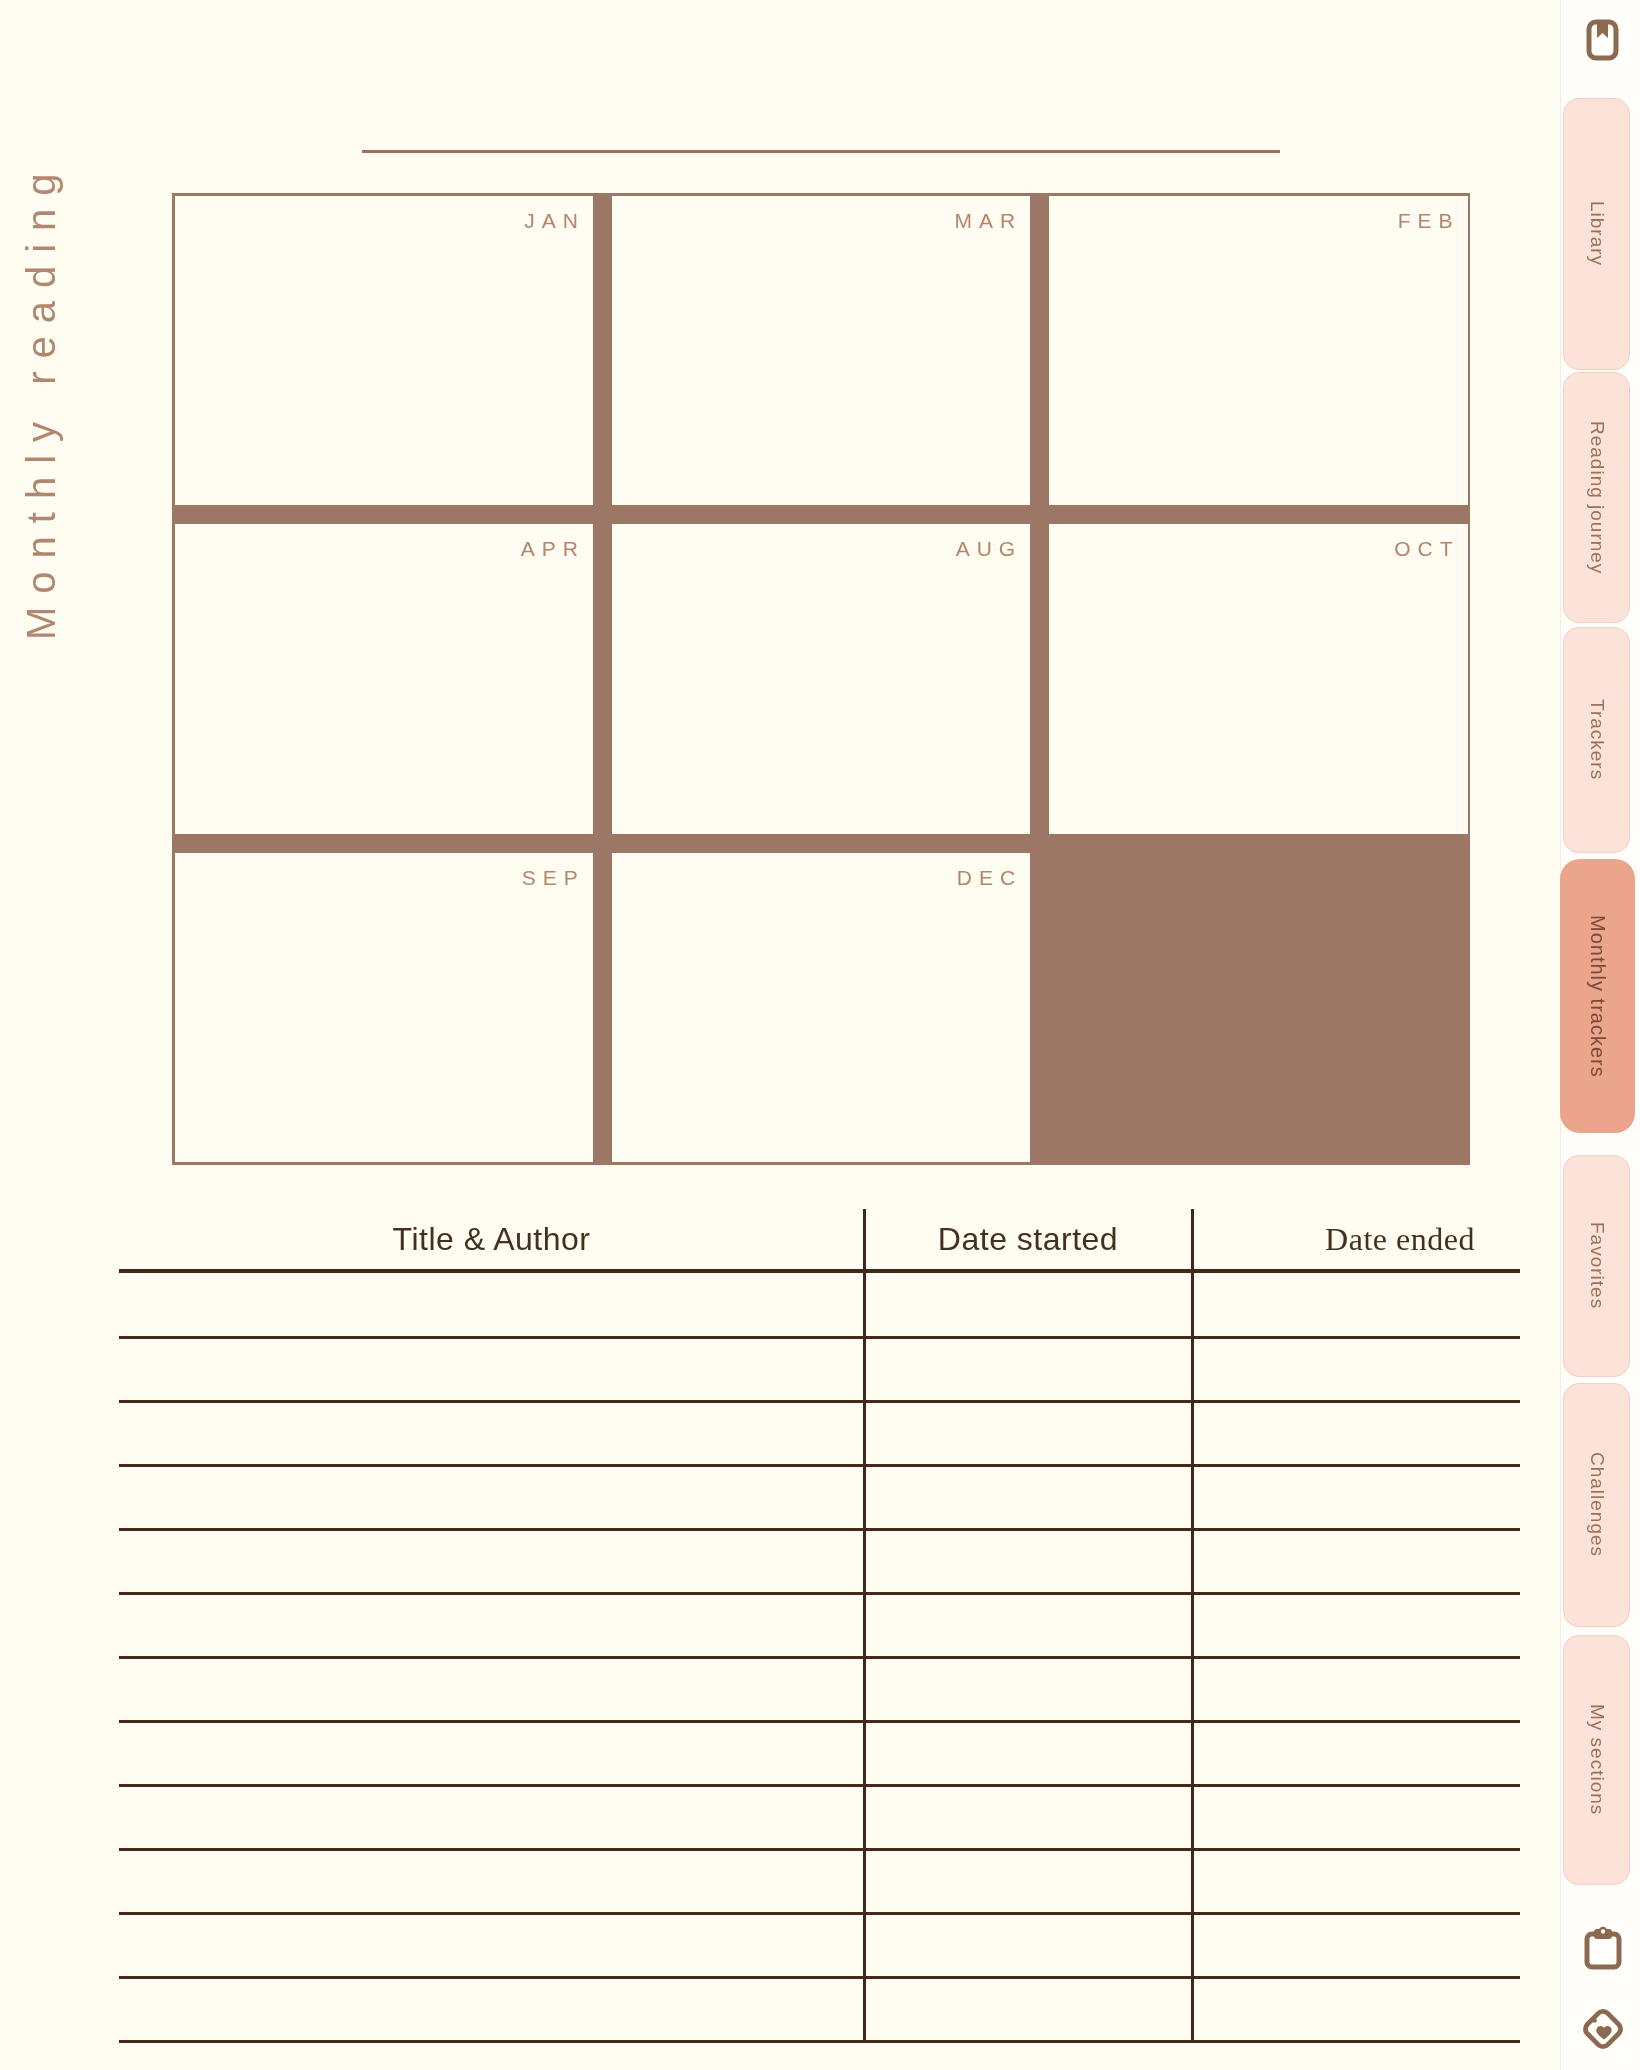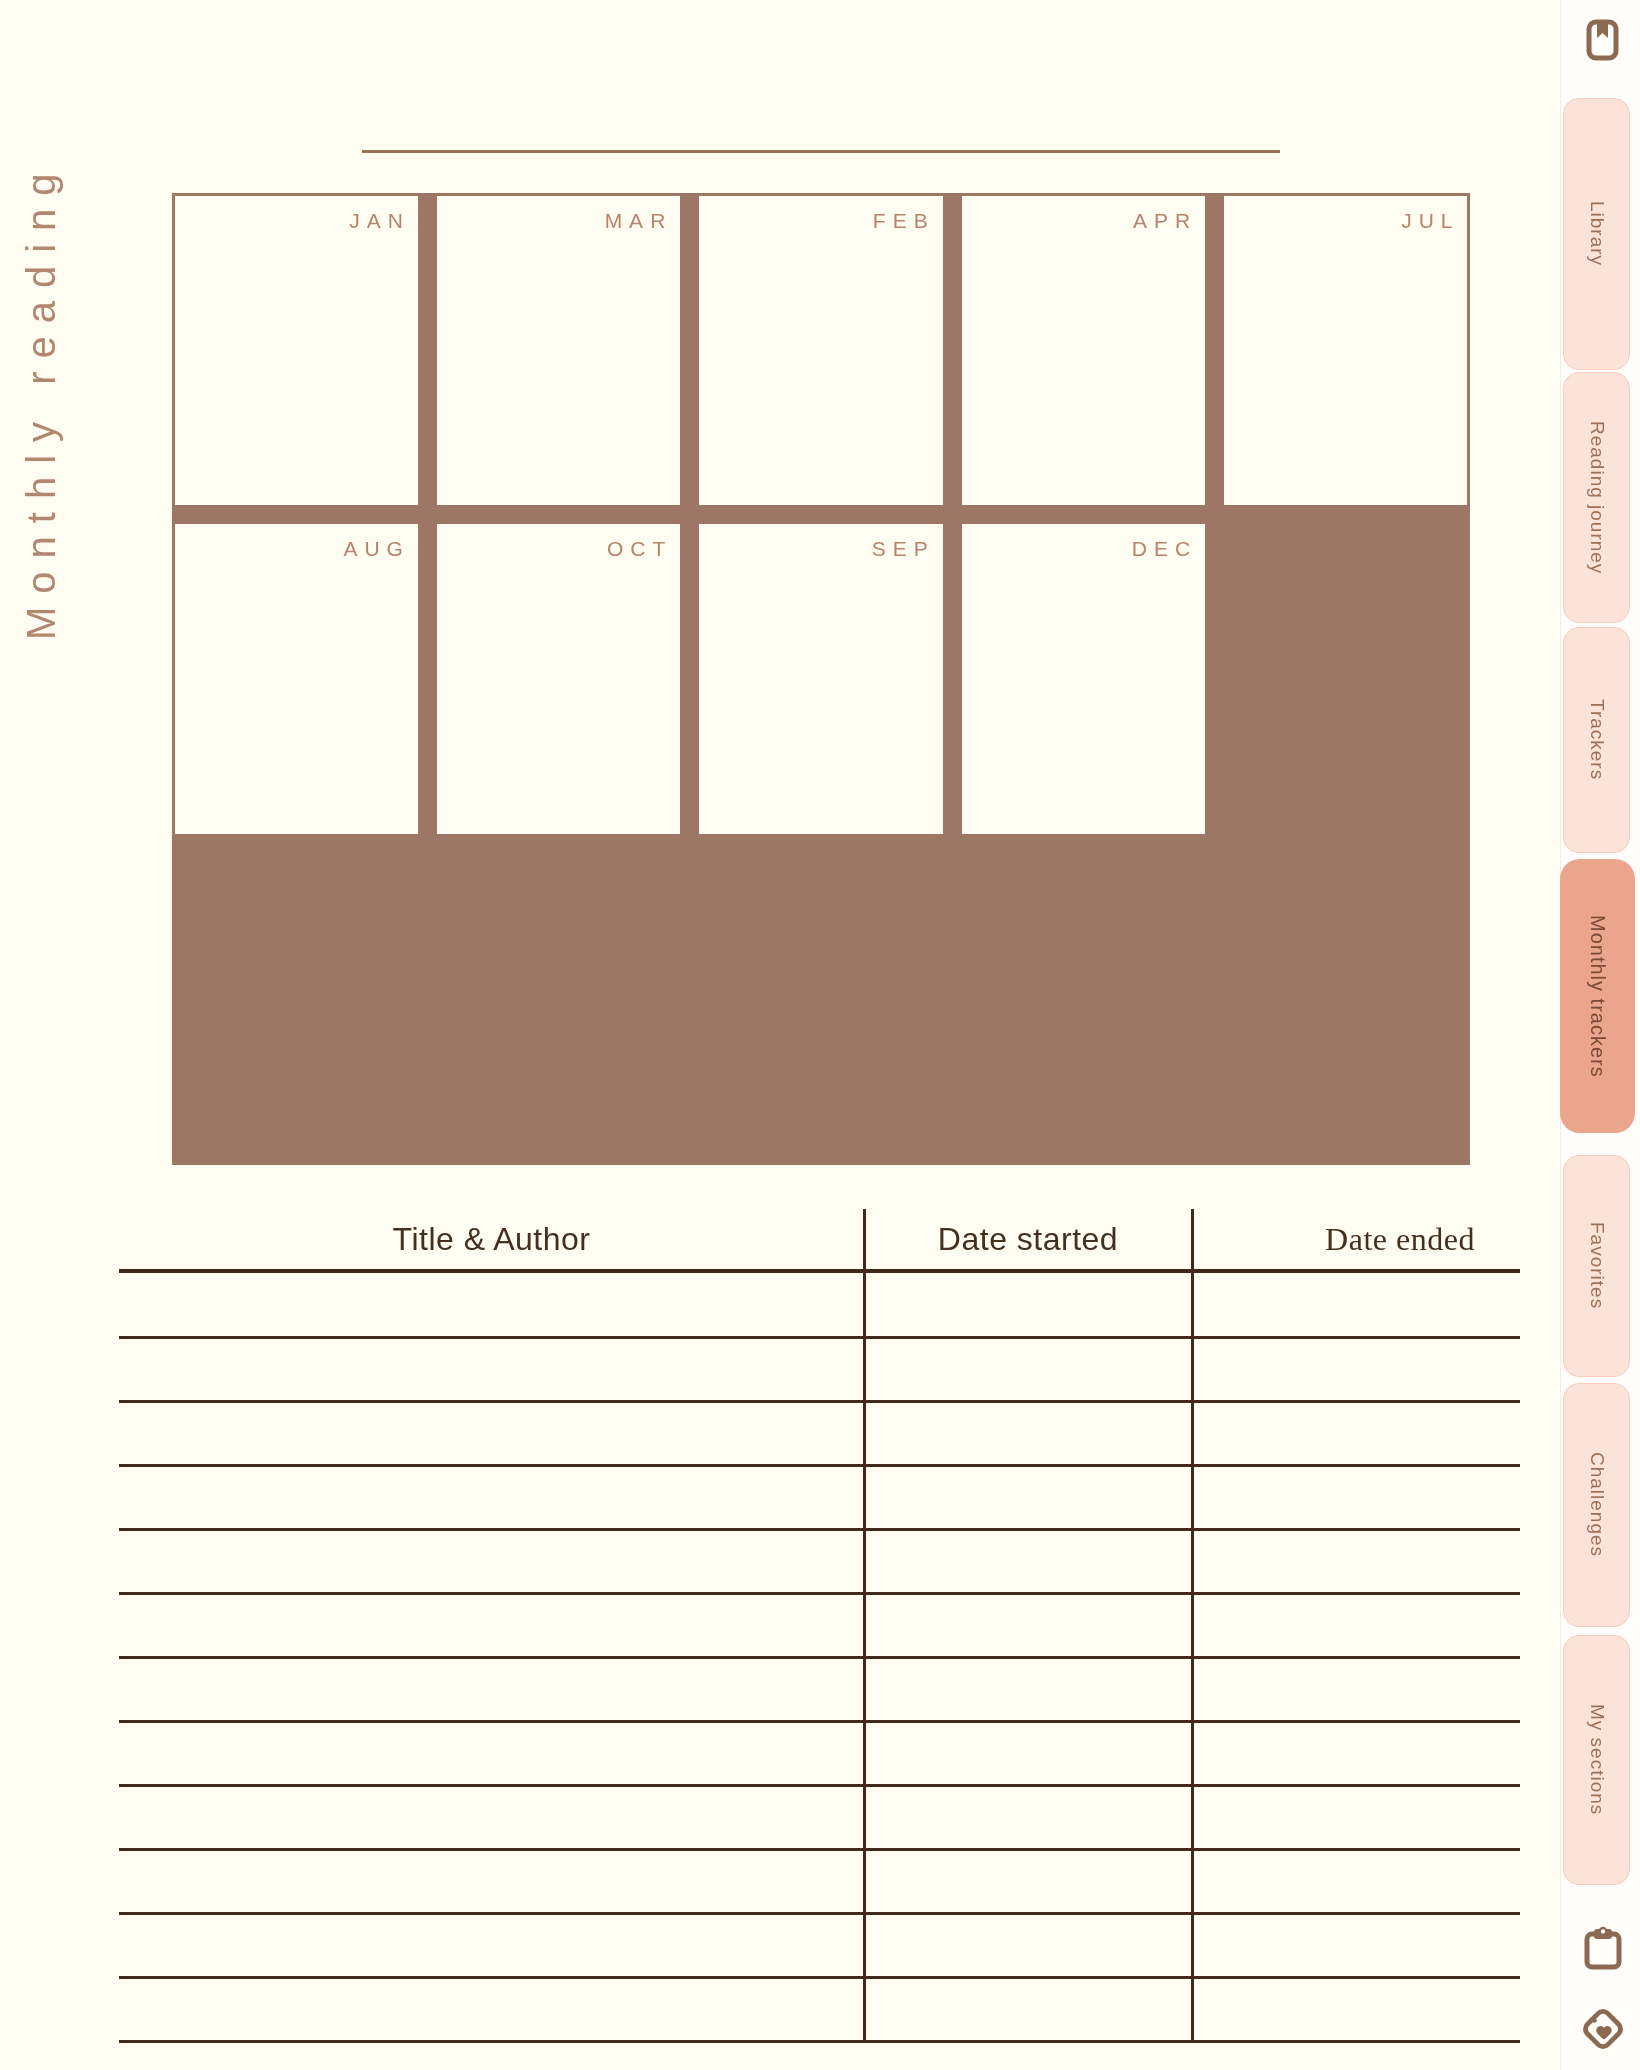--- a/index.html
+++ b/index.html
@@ -18,21 +18,21 @@
   }
   
   .top-line{
     position:absolute;left:362px;top:150px;width:918px;height:3px;
     background:#9B7258;
   }
   
   .month-grid{
     position:absolute;left:172px;top:193px;width:1298px;height:972px;
     box-sizing:border-box;background:#9C7765;
-    display:grid;grid-template-columns:repeat(5,1fr);grid-template-rows:repeat(3,1fr);
+    display:grid;grid-template-columns:repeat(3,1fr);grid-template-rows:repeat(3,1fr);
     padding:2.5px;gap:19px;
   }
   .month-cell{
     background:#FFFCF2;position:relative;
   }
   .month-label{
     position:absolute;top:13px;right:15px;
     font-size:21px;font-weight:300;letter-spacing:7px;margin-right:-7px;
     color:#B5846B;
   }
@@ -113,23 +113,20 @@
   <div class="month-cell">
       <span class="month-label">MAR</span>
     </div>
   <div class="month-cell">
       <span class="month-label">FEB</span>
     </div>
   <div class="month-cell">
       <span class="month-label">APR</span>
     </div>
   <div class="month-cell">
-      <span class="month-label">JUL</span>
-    </div>
-  <div class="month-cell">
       <span class="month-label">AUG</span>
     </div>
   <div class="month-cell">
       <span class="month-label">OCT</span>
     </div>
   <div class="month-cell">
       <span class="month-label">SEP</span>
     </div>
   <div class="month-cell">
       <span class="month-label">DEC</span>

